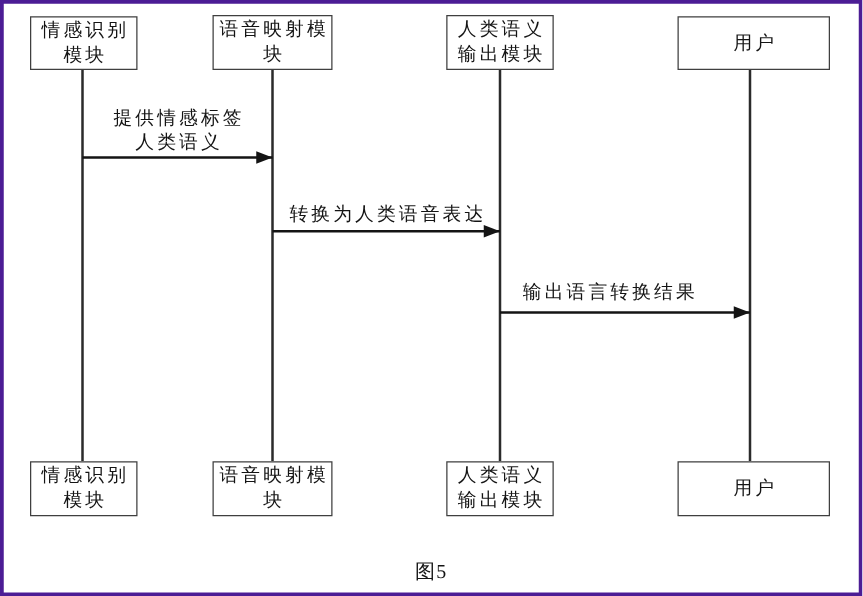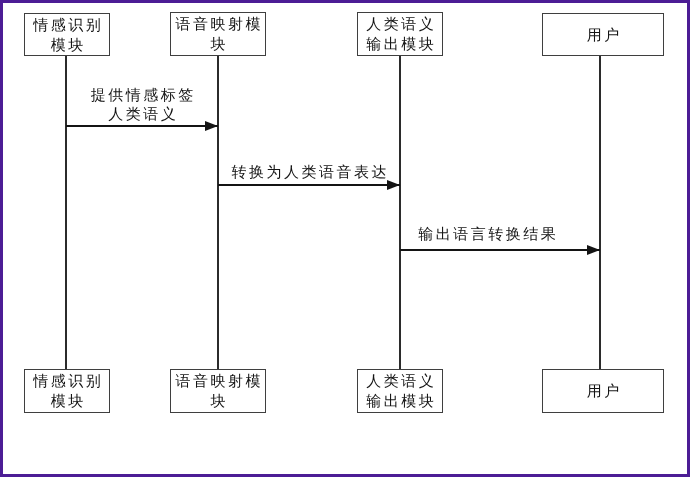--- a/index.html
+++ b/index.html
@@ -155,14 +155,15 @@
     <div class="line">块</div>
   </div>
   <div class="actor-box b3b">
     <div class="line">人类语义</div>
     <div class="line">输出模块</div>
   </div>
   <div class="actor-box b4b">
     <div class="line">用户</div>
   </div>
 
+  <div class="caption">图5</div>
 
 </div>
 
 </body></html>

